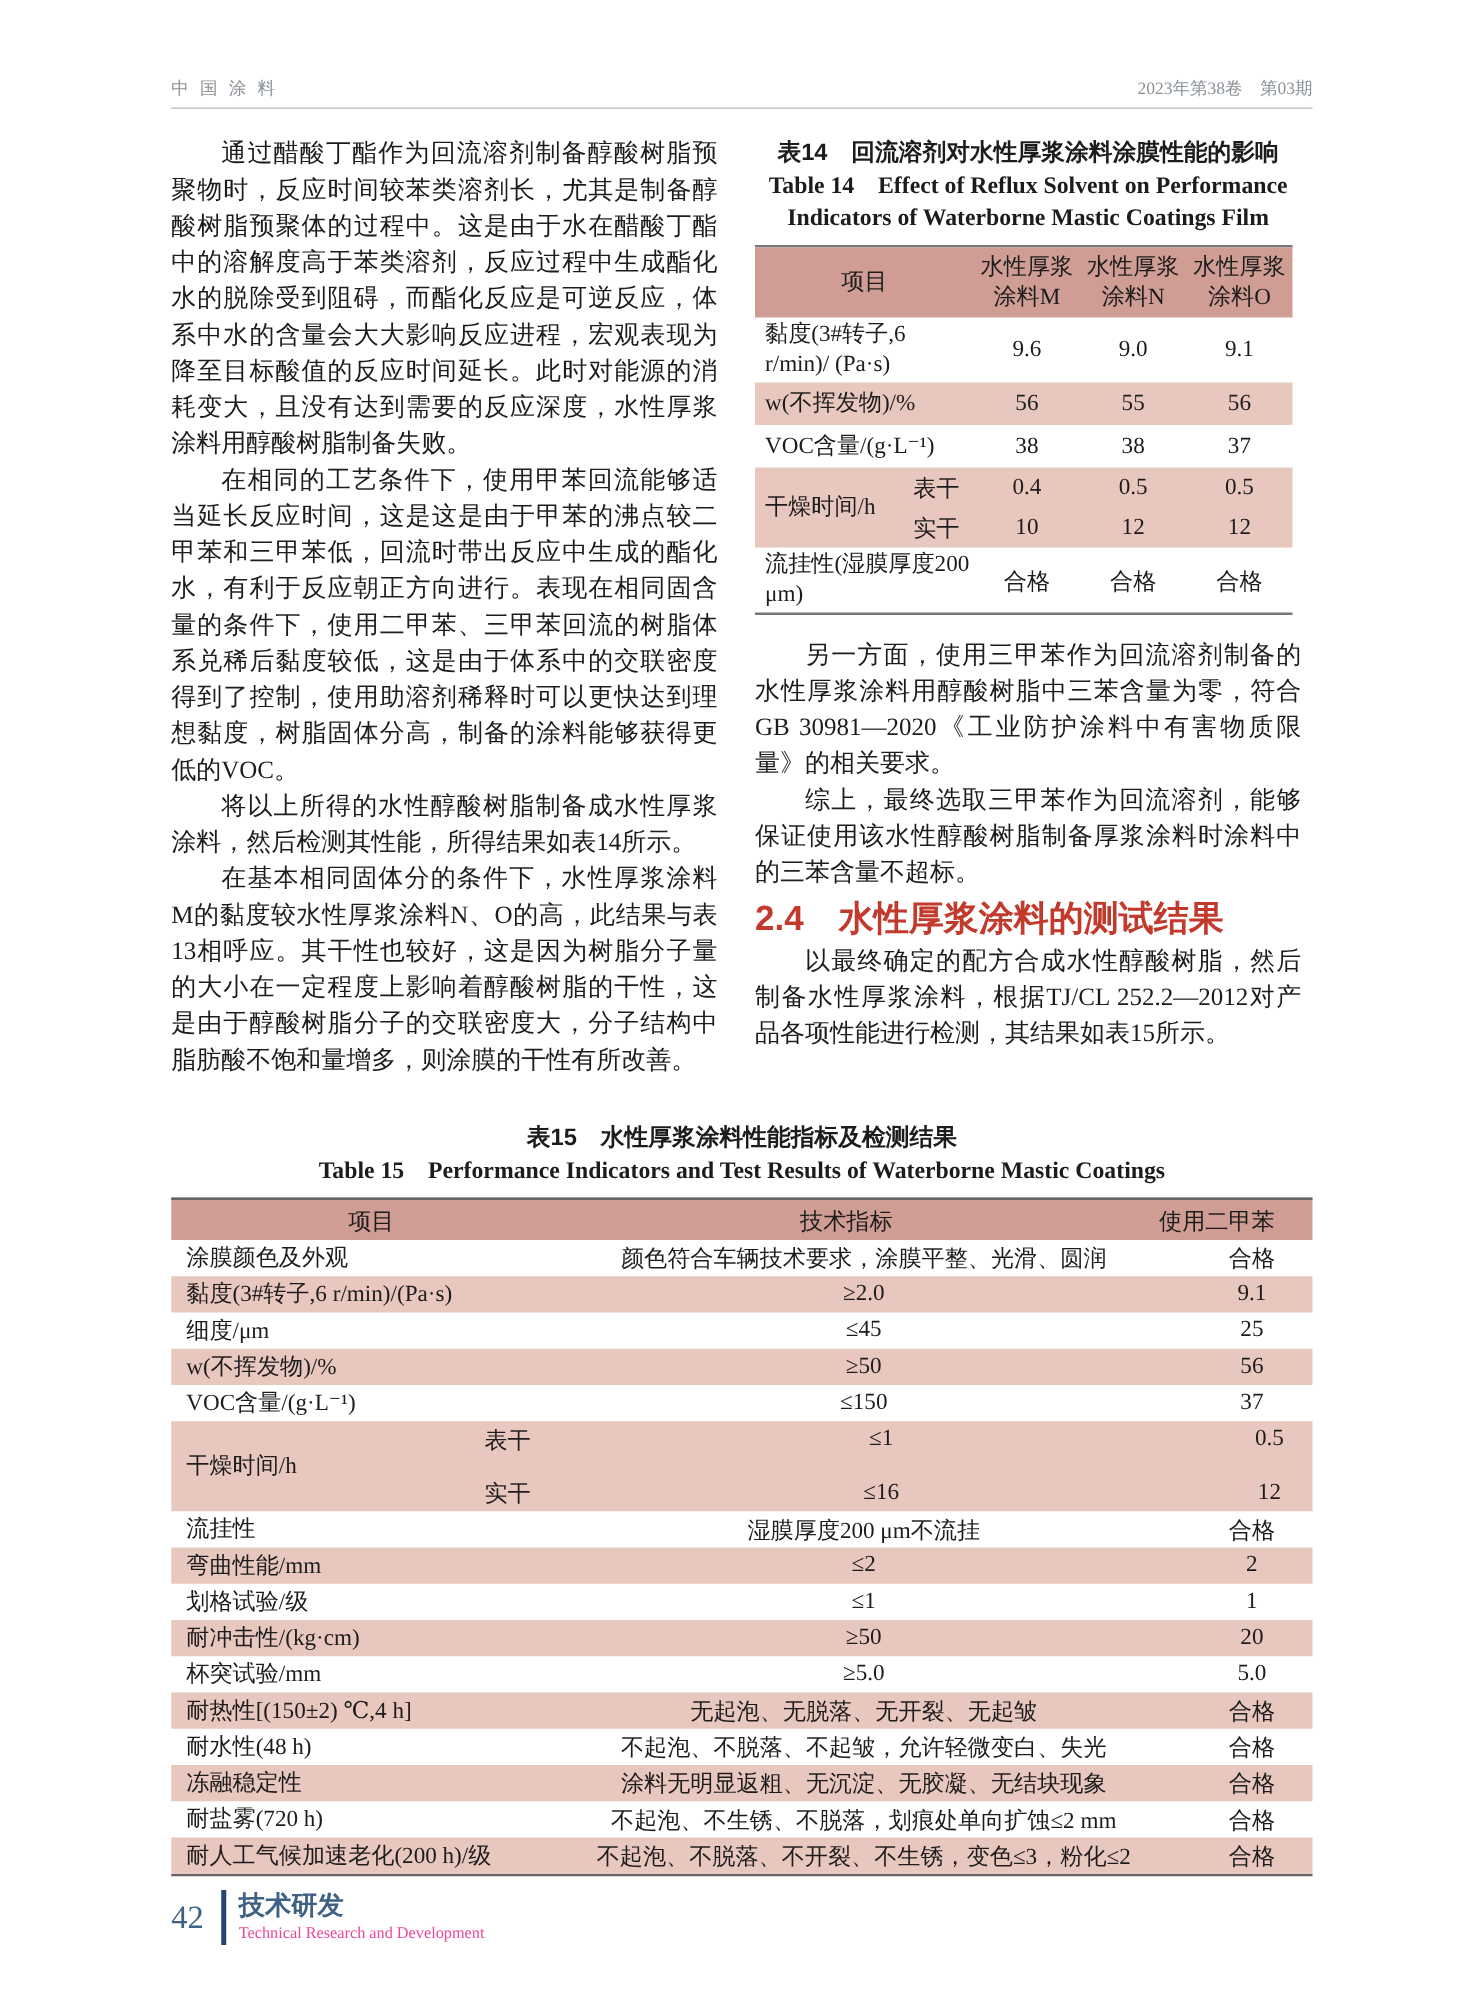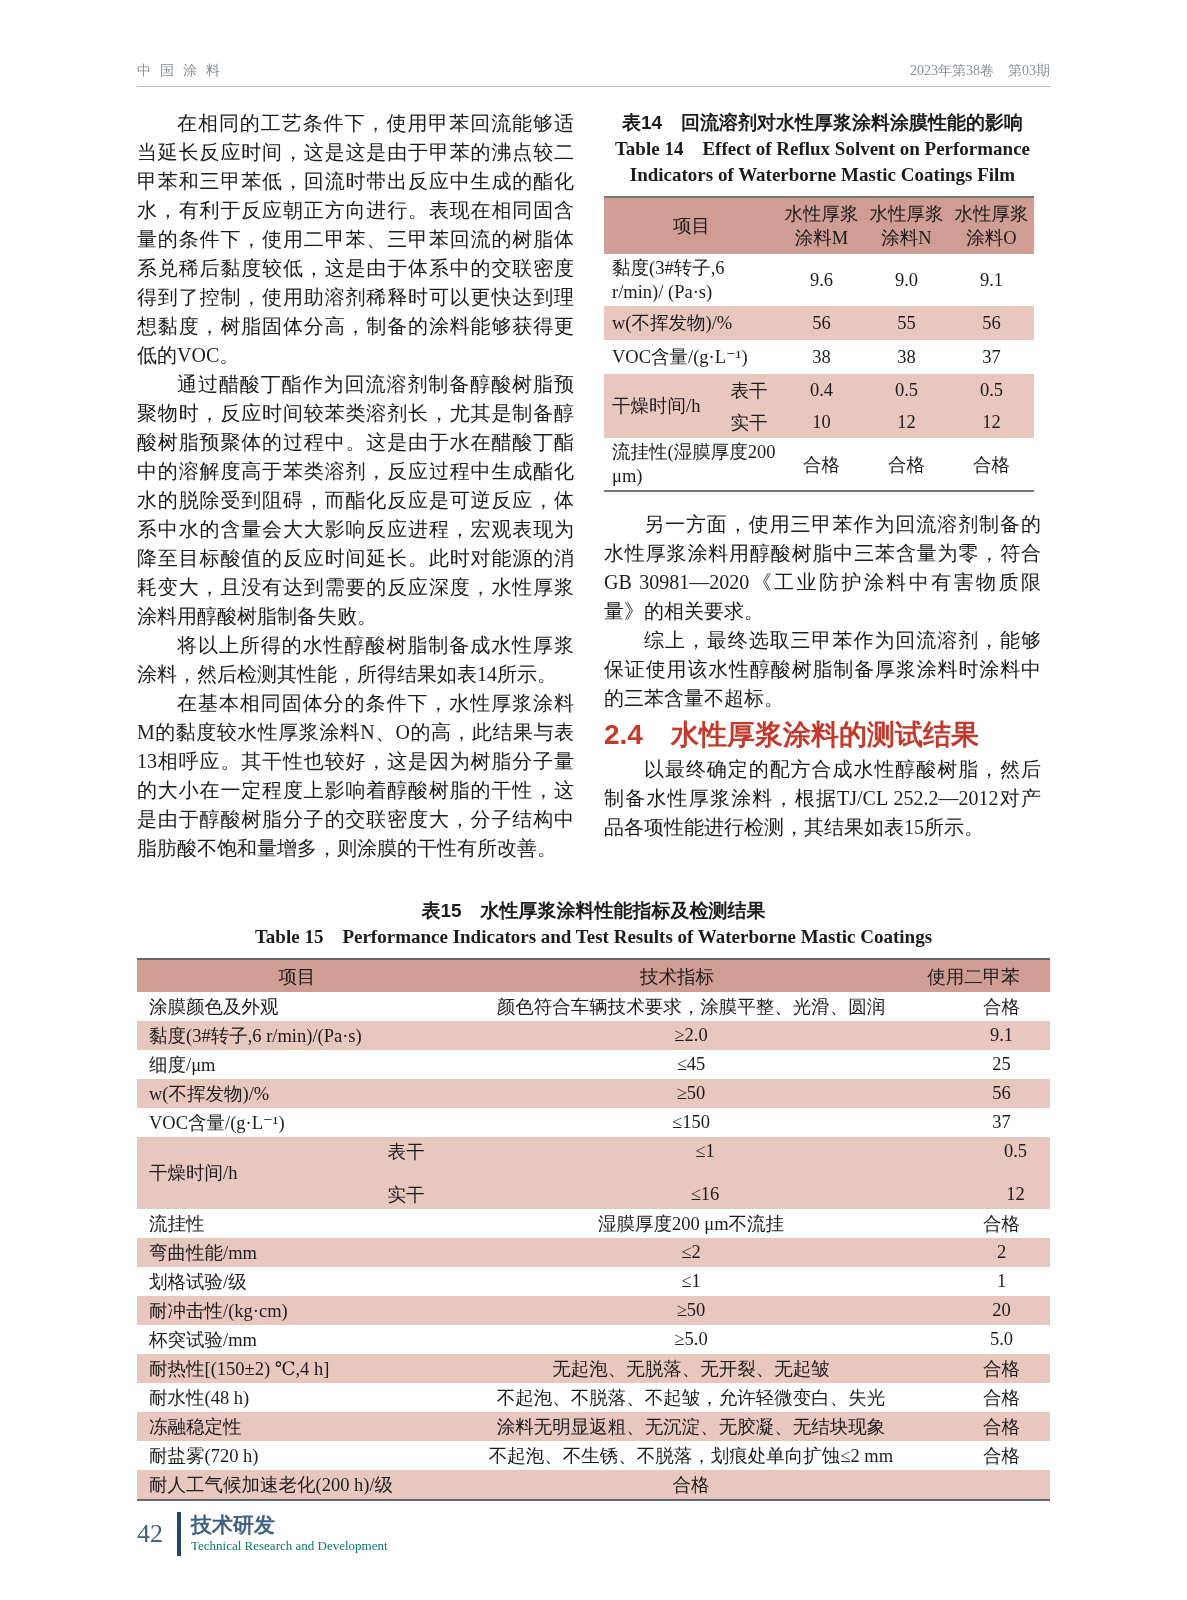--- a/index.html
+++ b/index.html
@@ -72,37 +72,37 @@
   .t15-spec{text-align:center;}
   .t15-result{text-align:center;}
   
   .footer{position:absolute;left:137px;bottom:44px;display:flex;align-items:center;}
   .page-num{font-size:26px;color:var(--footer-blue);margin-right:14px;}
   .footer-bar{width:4px;height:44px;background:#23476e;margin-right:10px;}
   .footer-col-cn{
     font-family:Liberation Sans, sans-serif;font-weight:bold;
     font-size:21px;color:var(--footer-blue);line-height:24px;
   }
-  .footer-col-en{font-size:13px;color:#0f766e;line-height:18px;}
+  .footer-col-en{font-size:13px;color:#ec4899;line-height:18px;}
 </style>
 </head>
 <body>
 
 <div class="content">
 
   <div class="runhead">
     <span class="journal-name">中国涂料</span>
     <span class="issue-info">2023年第38卷　第03期</span>
   </div>
 
   <div class="columns">
 
     <div class="col">
+      <p class="para">通过醋酸丁酯作为回流溶剂制备醇酸树脂预聚物时，反应时间较苯类溶剂长，尤其是制备醇酸树脂预聚体的过程中。这是由于水在醋酸丁酯中的溶解度高于苯类溶剂，反应过程中生成酯化水的脱除受到阻碍，而酯化反应是可逆反应，体系中水的含量会大大影响反应进程，宏观表现为降至目标酸值的反应时间延长。此时对能源的消耗变大，且没有达到需要的反应深度，水性厚浆涂料用醇酸树脂制备失败。</p>
       <p class="para">在相同的工艺条件下，使用甲苯回流能够适当延长反应时间，这是这是由于甲苯的沸点较二甲苯和三甲苯低，回流时带出反应中生成的酯化水，有利于反应朝正方向进行。表现在相同固含量的条件下，使用二甲苯、三甲苯回流的树脂体系兑稀后黏度较低，这是由于体系中的交联密度得到了控制，使用助溶剂稀释时可以更快达到理想黏度，树脂固体分高，制备的涂料能够获得更低的VOC。</p>
-      <p class="para">通过醋酸丁酯作为回流溶剂制备醇酸树脂预聚物时，反应时间较苯类溶剂长，尤其是制备醇酸树脂预聚体的过程中。这是由于水在醋酸丁酯中的溶解度高于苯类溶剂，反应过程中生成酯化水的脱除受到阻碍，而酯化反应是可逆反应，体系中水的含量会大大影响反应进程，宏观表现为降至目标酸值的反应时间延长。此时对能源的消耗变大，且没有达到需要的反应深度，水性厚浆涂料用醇酸树脂制备失败。</p>
       <p class="para">将以上所得的水性醇酸树脂制备成水性厚浆涂料，然后检测其性能，所得结果如表14所示。</p>
       <p class="para">在基本相同固体分的条件下，水性厚浆涂料M的黏度较水性厚浆涂料N、O的高，此结果与表13相呼应。其干性也较好，这是因为树脂分子量的大小在一定程度上影响着醇酸树脂的干性，这是由于醇酸树脂分子的交联密度大，分子结构中脂肪酸不饱和量增多，则涂膜的干性有所改善。</p>
     </div>
 
     <div class="col">
       <div class="cap-cn">表14　回流溶剂对水性厚浆涂料涂膜性能的影响</div>
       <div class="cap-en">
         <div>Table 14　Effect of Reflux Solvent on Performance</div>
         <div>Indicators of Waterborne Mastic Coatings Film</div>
       </div>
@@ -248,20 +248,21 @@
             <div class="t15-spec">涂料无明显返粗、无沉淀、无胶凝、无结块现象</div>
             <div class="t15-result">合格</div>
           </div>
           <div class="t15-row">
             <div class="t15-label">耐盐雾(720 h)</div>
             <div class="t15-spec">不起泡、不生锈、不脱落，划痕处单向扩蚀≤2 mm</div>
             <div class="t15-result">合格</div>
           </div>
           <div class="t15-row shaded">
             <div class="t15-label">耐人工气候加速老化(200 h)/级</div>
+            <div class="t15-spec">不起泡、不脱落、不开裂、不生锈，变色≤3，粉化≤2</div>
             <div class="t15-result">合格</div>
           </div>
         </div>
     </div>
   </div>
 </div>
 
 <div class="footer">
   <span class="page-num">42</span>
   <span class="footer-bar"></span>

